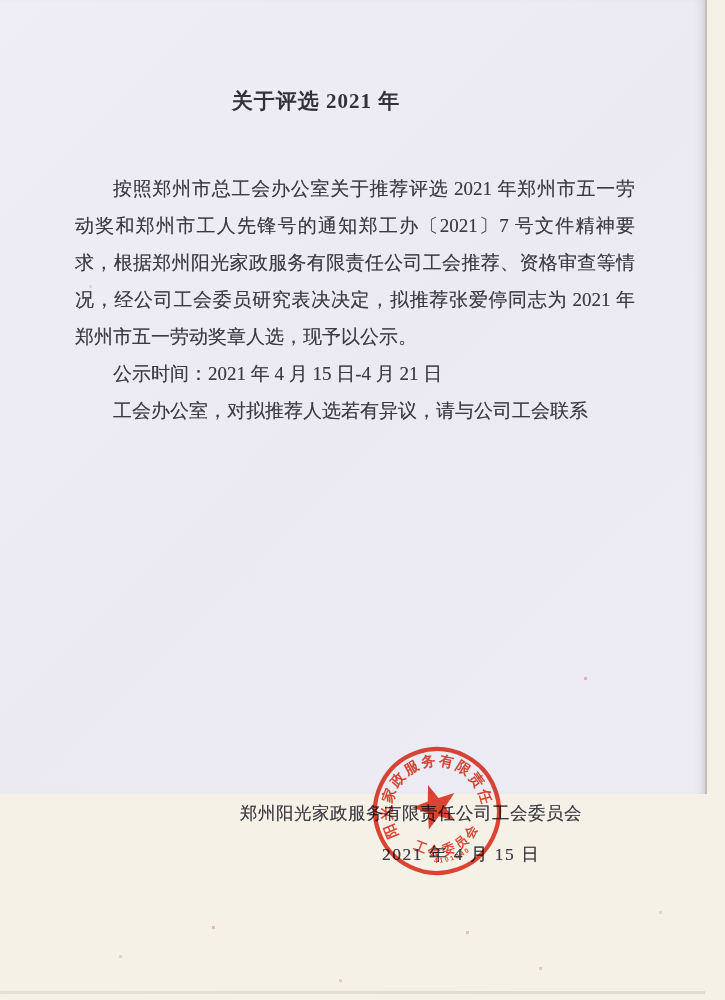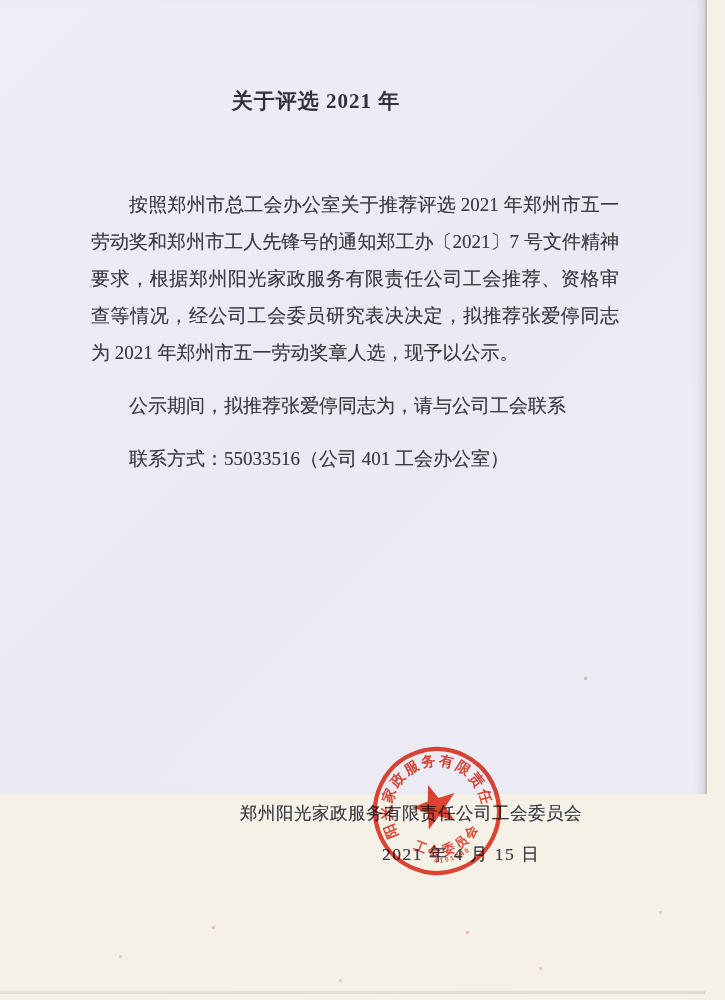--- a/index.html
+++ b/index.html
@@ -18,21 +18,21 @@
     position:absolute; left:75px; top:83px; width:482px;
     text-align:center; font-weight:bold; font-size:21px; line-height:37px;
     color:#32323b; letter-spacing:1px;
   }
   .body-block {
     position:absolute; left:75px; top:170px; width:560px;
     font-size:19px; line-height:37px; color:#3b3b44;
     text-align:justify; text-justify:inter-character;
     text-shadow:0 0 .4px rgba(58,58,68,.55);
   }
-  .body-block p { margin:16px; text-indent:2em; }
+  .body-block p { margin:0; text-indent:2em; }
   .signature {
     position:absolute; top:801px; right:123px;
     font-size:17.5px; color:#3b3b44; letter-spacing:.5px;
     text-shadow:0 0 .4px rgba(58,58,68,.55);
   }
   .doc-date {
     position:absolute; top:842px; left:382px;
     font-size:17.5px; color:#3b3b44; letter-spacing:1.5px;
     text-shadow:0 0 .4px rgba(58,58,68,.55);
   }
@@ -69,22 +69,22 @@
 <body>
 
 <div class="paper">
 
   <div class="title-block">
     <div>关于评选 2021 年</div>
   </div>
 
   <div class="body-block">
     <p>按照郑州市总工会办公室关于推荐评选 2021 年郑州市五一劳动奖和郑州市工人先锋号的通知郑工办〔2021〕7 号文件精神要求，根据郑州阳光家政服务有限责任公司工会推荐、资格审查等情况，经公司工会委员研究表决决定，拟推荐张爱停同志为 2021 年郑州市五一劳动奖章人选，现予以公示。</p>
-    <p>公示期间，拟推荐张爱停同志为，请与公司工会联系</p>
-    <p>联系方式：55033516（公司 401 工会办公室）</p>
+    <p>公示时间：2021 年 4 月 15 日-4 月 21 日</p>
+    <p>工会办公室，对拟推荐人选若有异议，请与公司工会联系</p>
   </div>
 
   <div class="signature">郑州阳光家政服务有限责任公司工会委员会</div>
   <div class="doc-date">2021 年 4 月 15 日</div>
 
   <svg class="seal" viewBox="0 0 132 132" xmlns="http://www.w3.org/2000/svg" aria-hidden="true">
     <defs>
       <path id="sealTopArc" d="M 23.7 81.4 A 45 45 0 1 1 108.3 81.4" fill="none"></path>
       <path id="sealBandArc" d="M 30 90 A 43.3 43.3 0 0 0 102 90" fill="none"></path>
       <path id="sealSerialArc" d="M 30 102 A 51 51 0 0 0 102 102" fill="none"></path>

